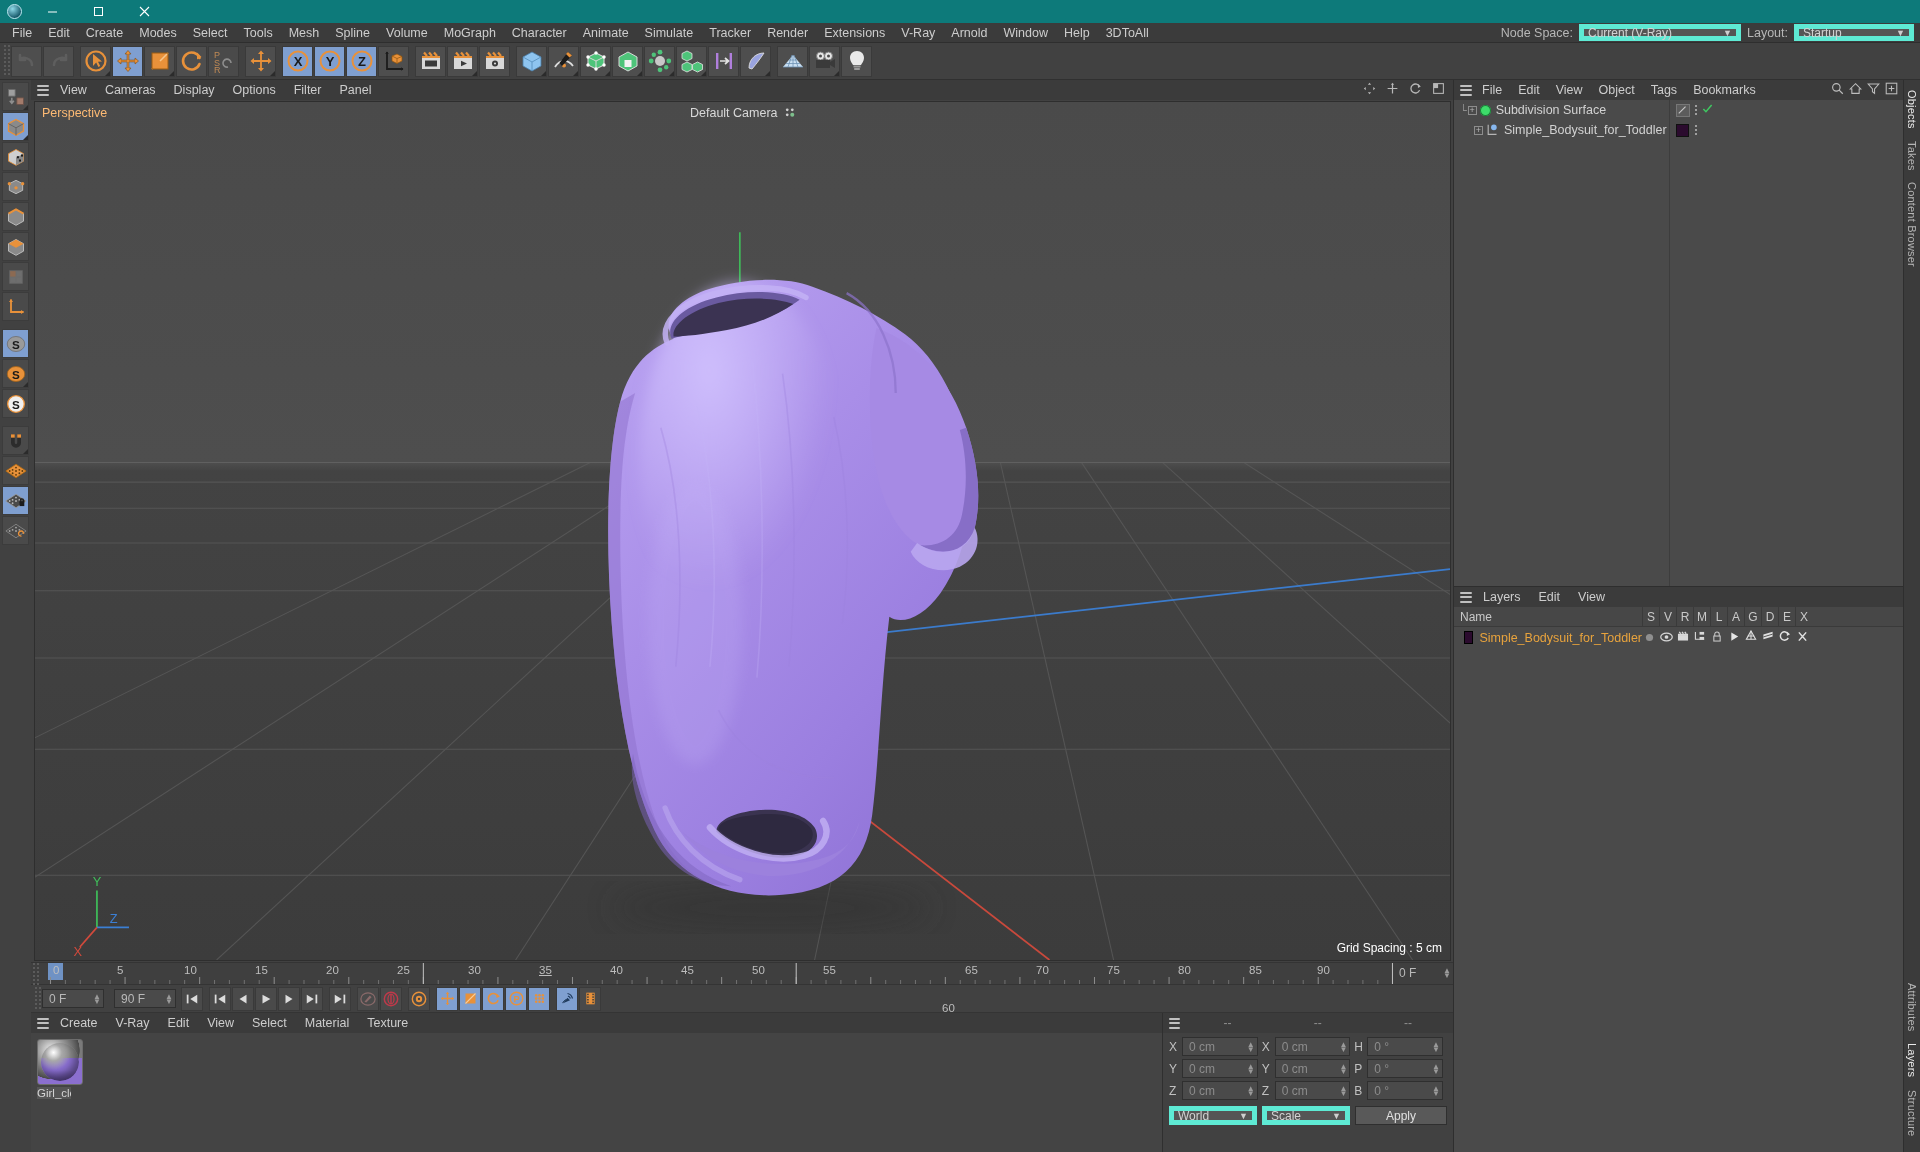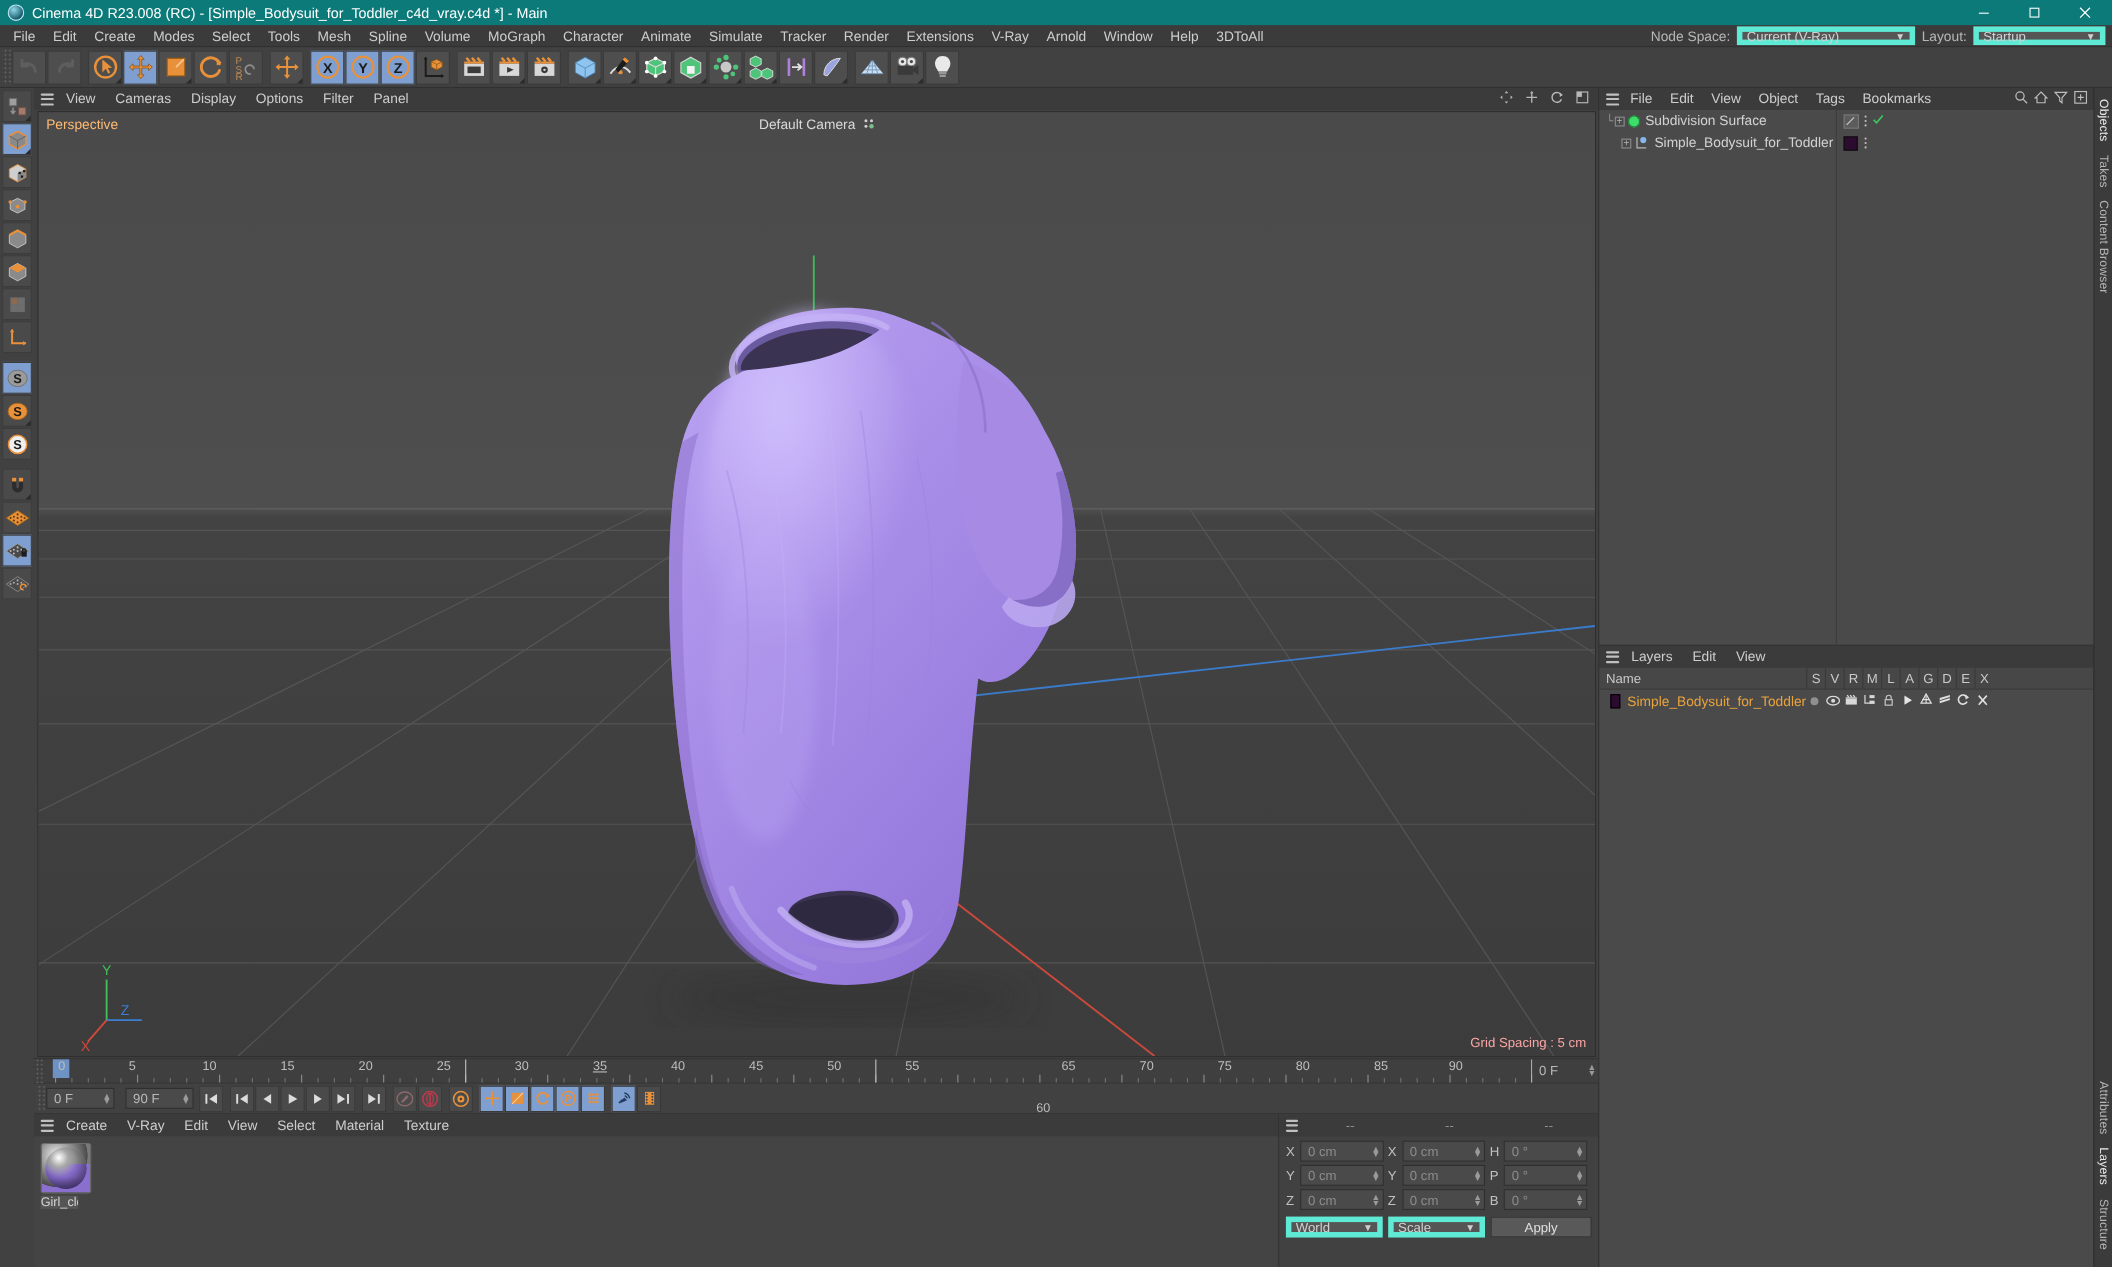--- a/index.html
+++ b/index.html
@@ -78,21 +78,21 @@
   .vp-wrap { flex:1 1 auto; display:flex; flex-direction:column; min-height:0; background:#414141; }
   .vp-menu { height:20px; background:#3b3b3b; display:flex; align-items:center; padding-left:4px; }
   .vp-menu .mi { padding:0 9px; height:20px; line-height:20px; font-size:12.5px; color:#cdcdcd; }
   .vp-menu .vright { margin-left:auto; display:flex; align-items:center; gap:10px; padding-right:8px; }
   .hamb { display:inline-flex; flex-direction:column; justify-content:center; gap:2.5px; width:16px; padding:0 2px; }
   .hamb i { display:block; height:2px; background:#c0c0c0; border-radius:1px; }
   .viewport { flex:1 1 auto; position:relative; overflow:hidden; background:#474747;
     border:1px solid #2e2e2e; margin:1px 2px 1px 3px; }
   .vp-label { position:absolute; left:7px; top:4px; font-size:12.5px; color:#fdba74; }
   .vp-cam { position:absolute; left:50%; transform:translateX(-50%); top:4px; font-size:12.5px; color:#d9d9d9; }
-  .vp-gridspacing { position:absolute; right:8px; bottom:5px; font-size:12px; color:#fca5a5; }
+  .vp-gridspacing { position:absolute; right:8px; bottom:5px; font-size:12px; color:#ffffff; }
   
   .tl-ruler { height:22px; background:#3f3f3f; position:relative; border-top:1px solid #343434;
      display:flex; align-items:flex-start; }
   .tl-row { height:28px; background:#414141; display:flex; align-items:center; padding-left:2px;
      border-top:1px solid #343434; }
   .numfield {
     background:#4a4a4a; border:1px solid #2f2f2f; height:19px; display:flex; align-items:center;
     padding:0 2px 0 6px; font-size:12px; color:#b9b9b9;
   }
   .spin { margin-left:auto; display:flex; flex-direction:column; line-height:5px; font-size:8px; color:#9a9a9a; padding-left:4px; }
@@ -170,21 +170,20 @@
   .vtabs { width:17px; flex:0 0 auto; background:#3b3b3b; border-left:1px solid #2e2e2e;
     display:flex; flex-direction:column; align-items:center; padding-top:4px; }
   .vtab { writing-mode:vertical-rl; font-size:11px; color:#b5b5b5; padding:6px 0; letter-spacing:.2px; }
   .vtab.sel { color:#eaeaea; }
 </style>
 </head>
 <body>
 
 <div class="titlebar">
   <div class="c4d-logo"></div>
-  <div class="title-text">Cinema 4D R23.008 (RC) - [Simple_Bodysuit_for_Toddler_c4d_vray.c4d *] - Main</div>
   <div class="win-btns">
     <div class="win-btn">
       <svg width="11" height="11" viewBox="0 0 11 11">
           <rect x="1" y="5.5" width="9" height="1" fill="#fff"></rect>
         </svg>
     </div>
     <div class="win-btn">
       <svg width="11" height="11" viewBox="0 0 11 11">
           <rect x="1.5" y="1.5" width="8" height="8" fill="none" stroke="#fff" stroke-width="1"></rect>
         </svg>

